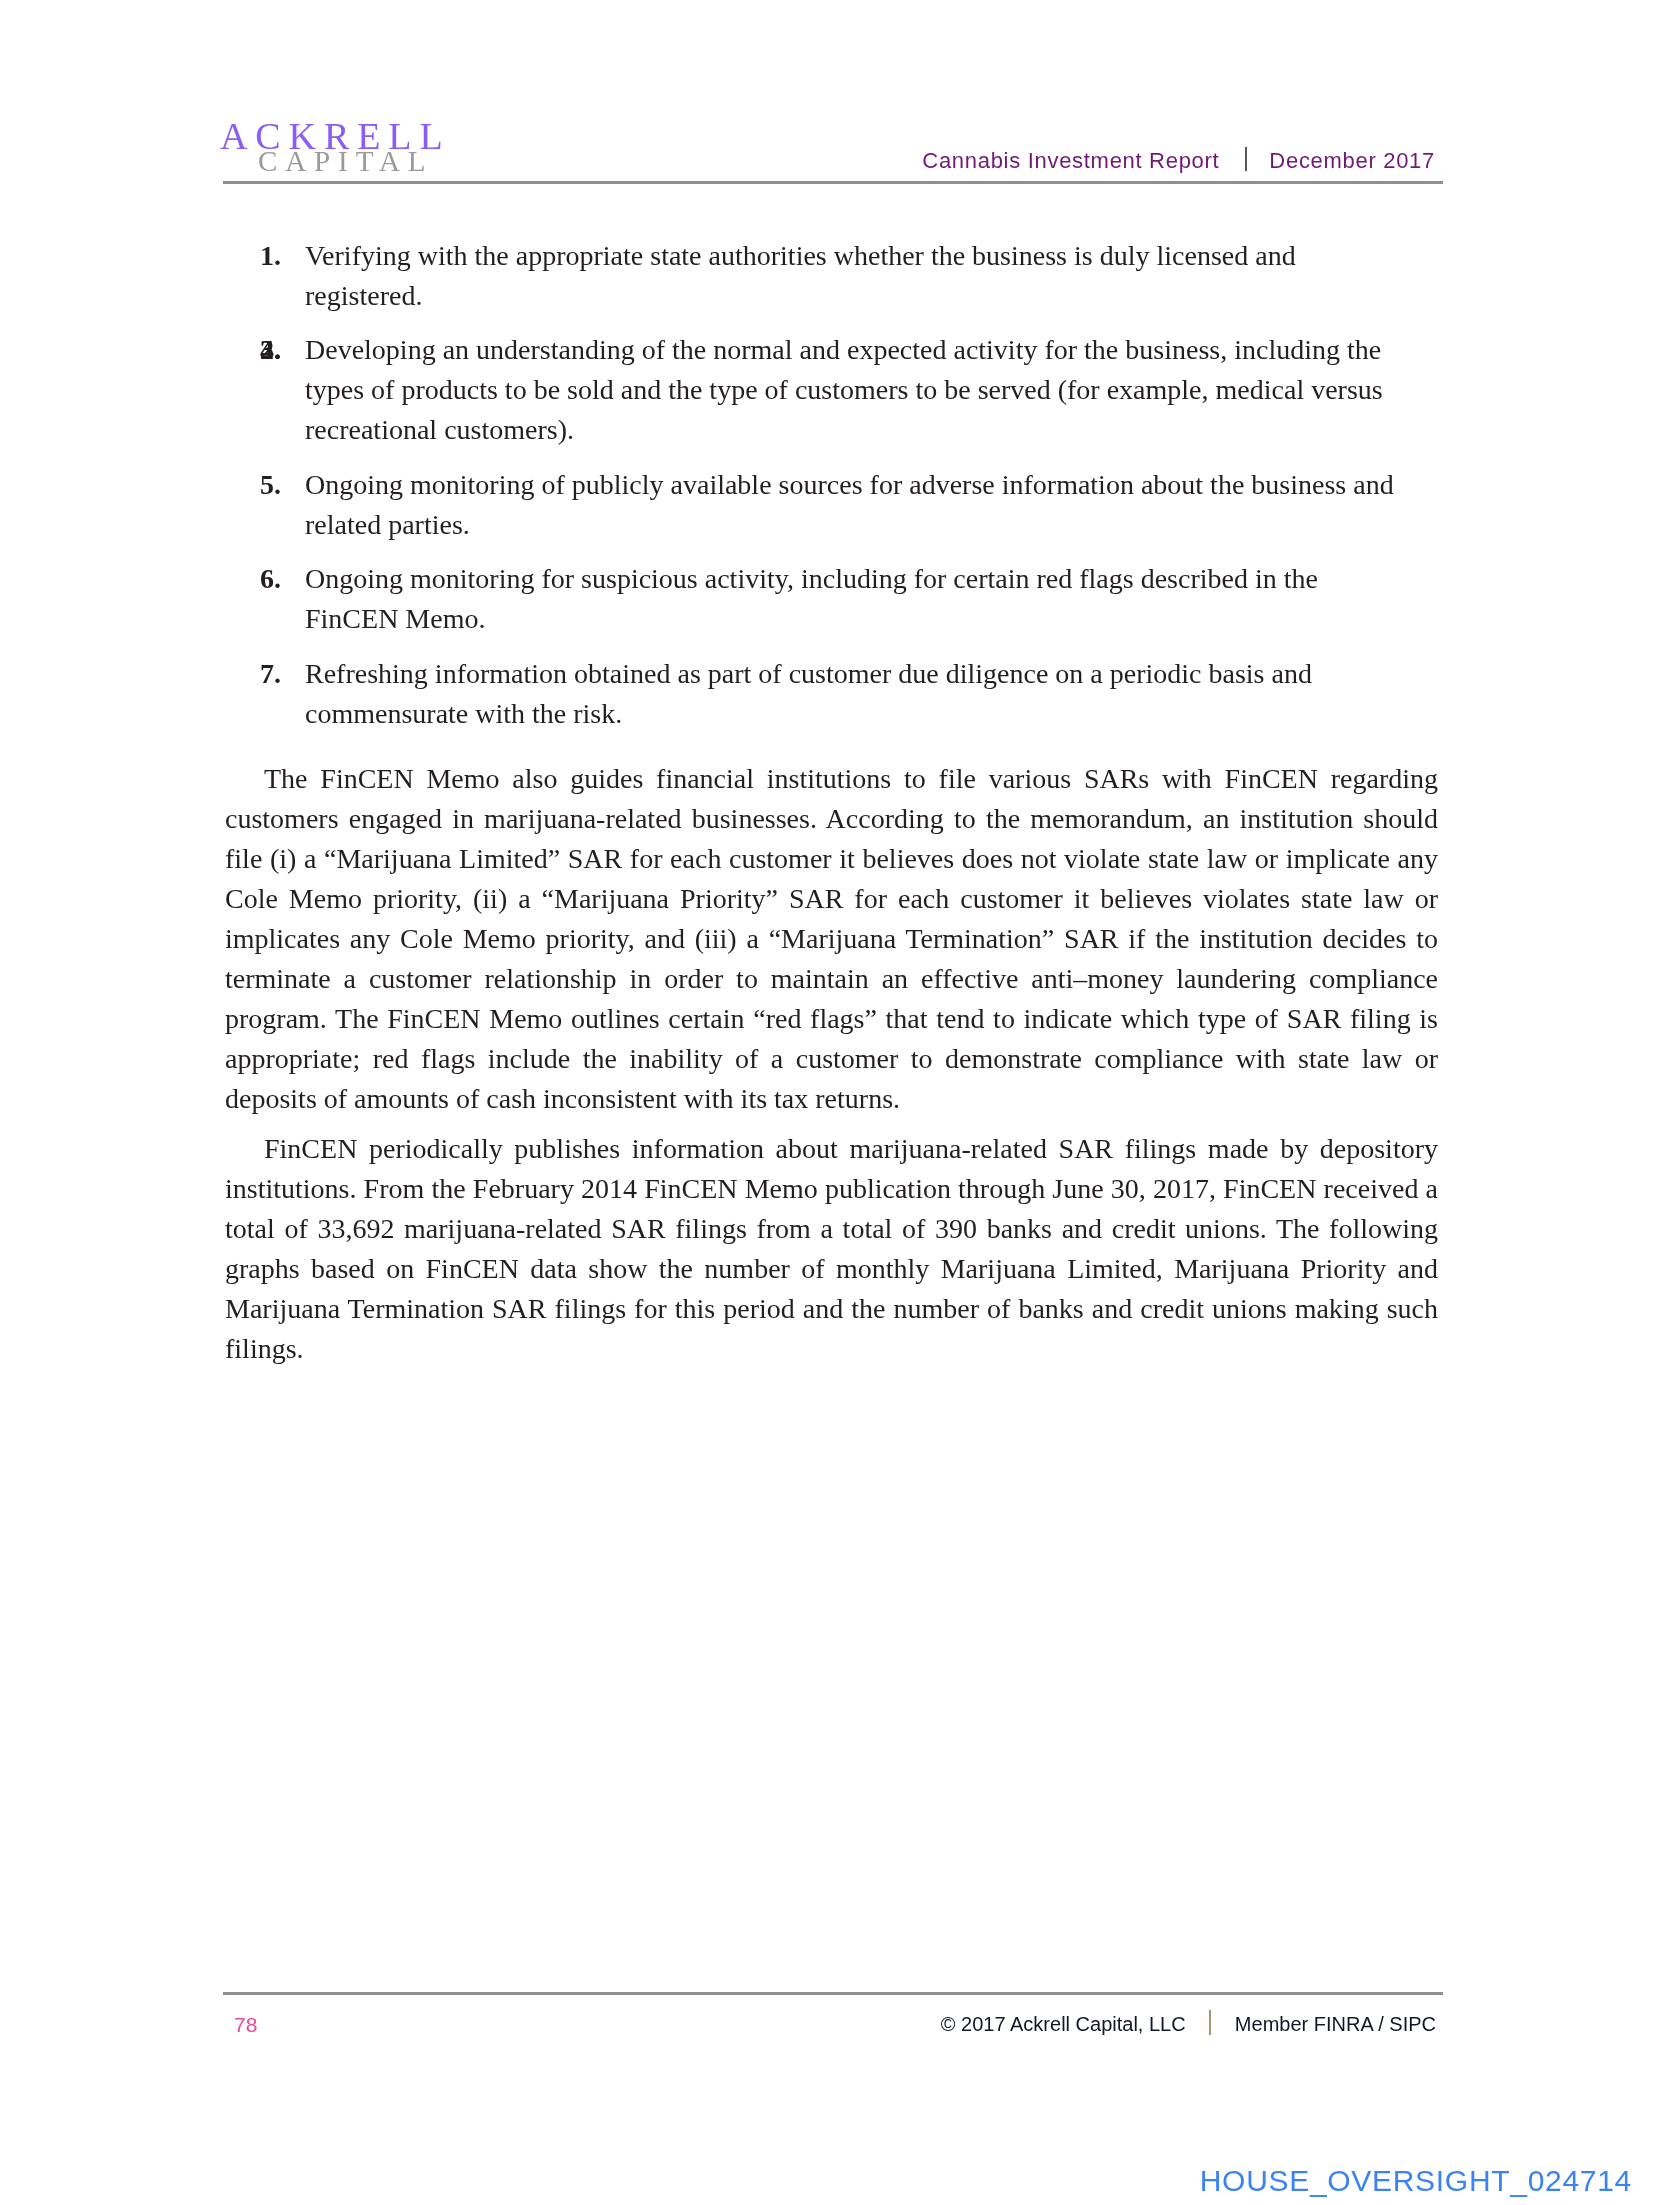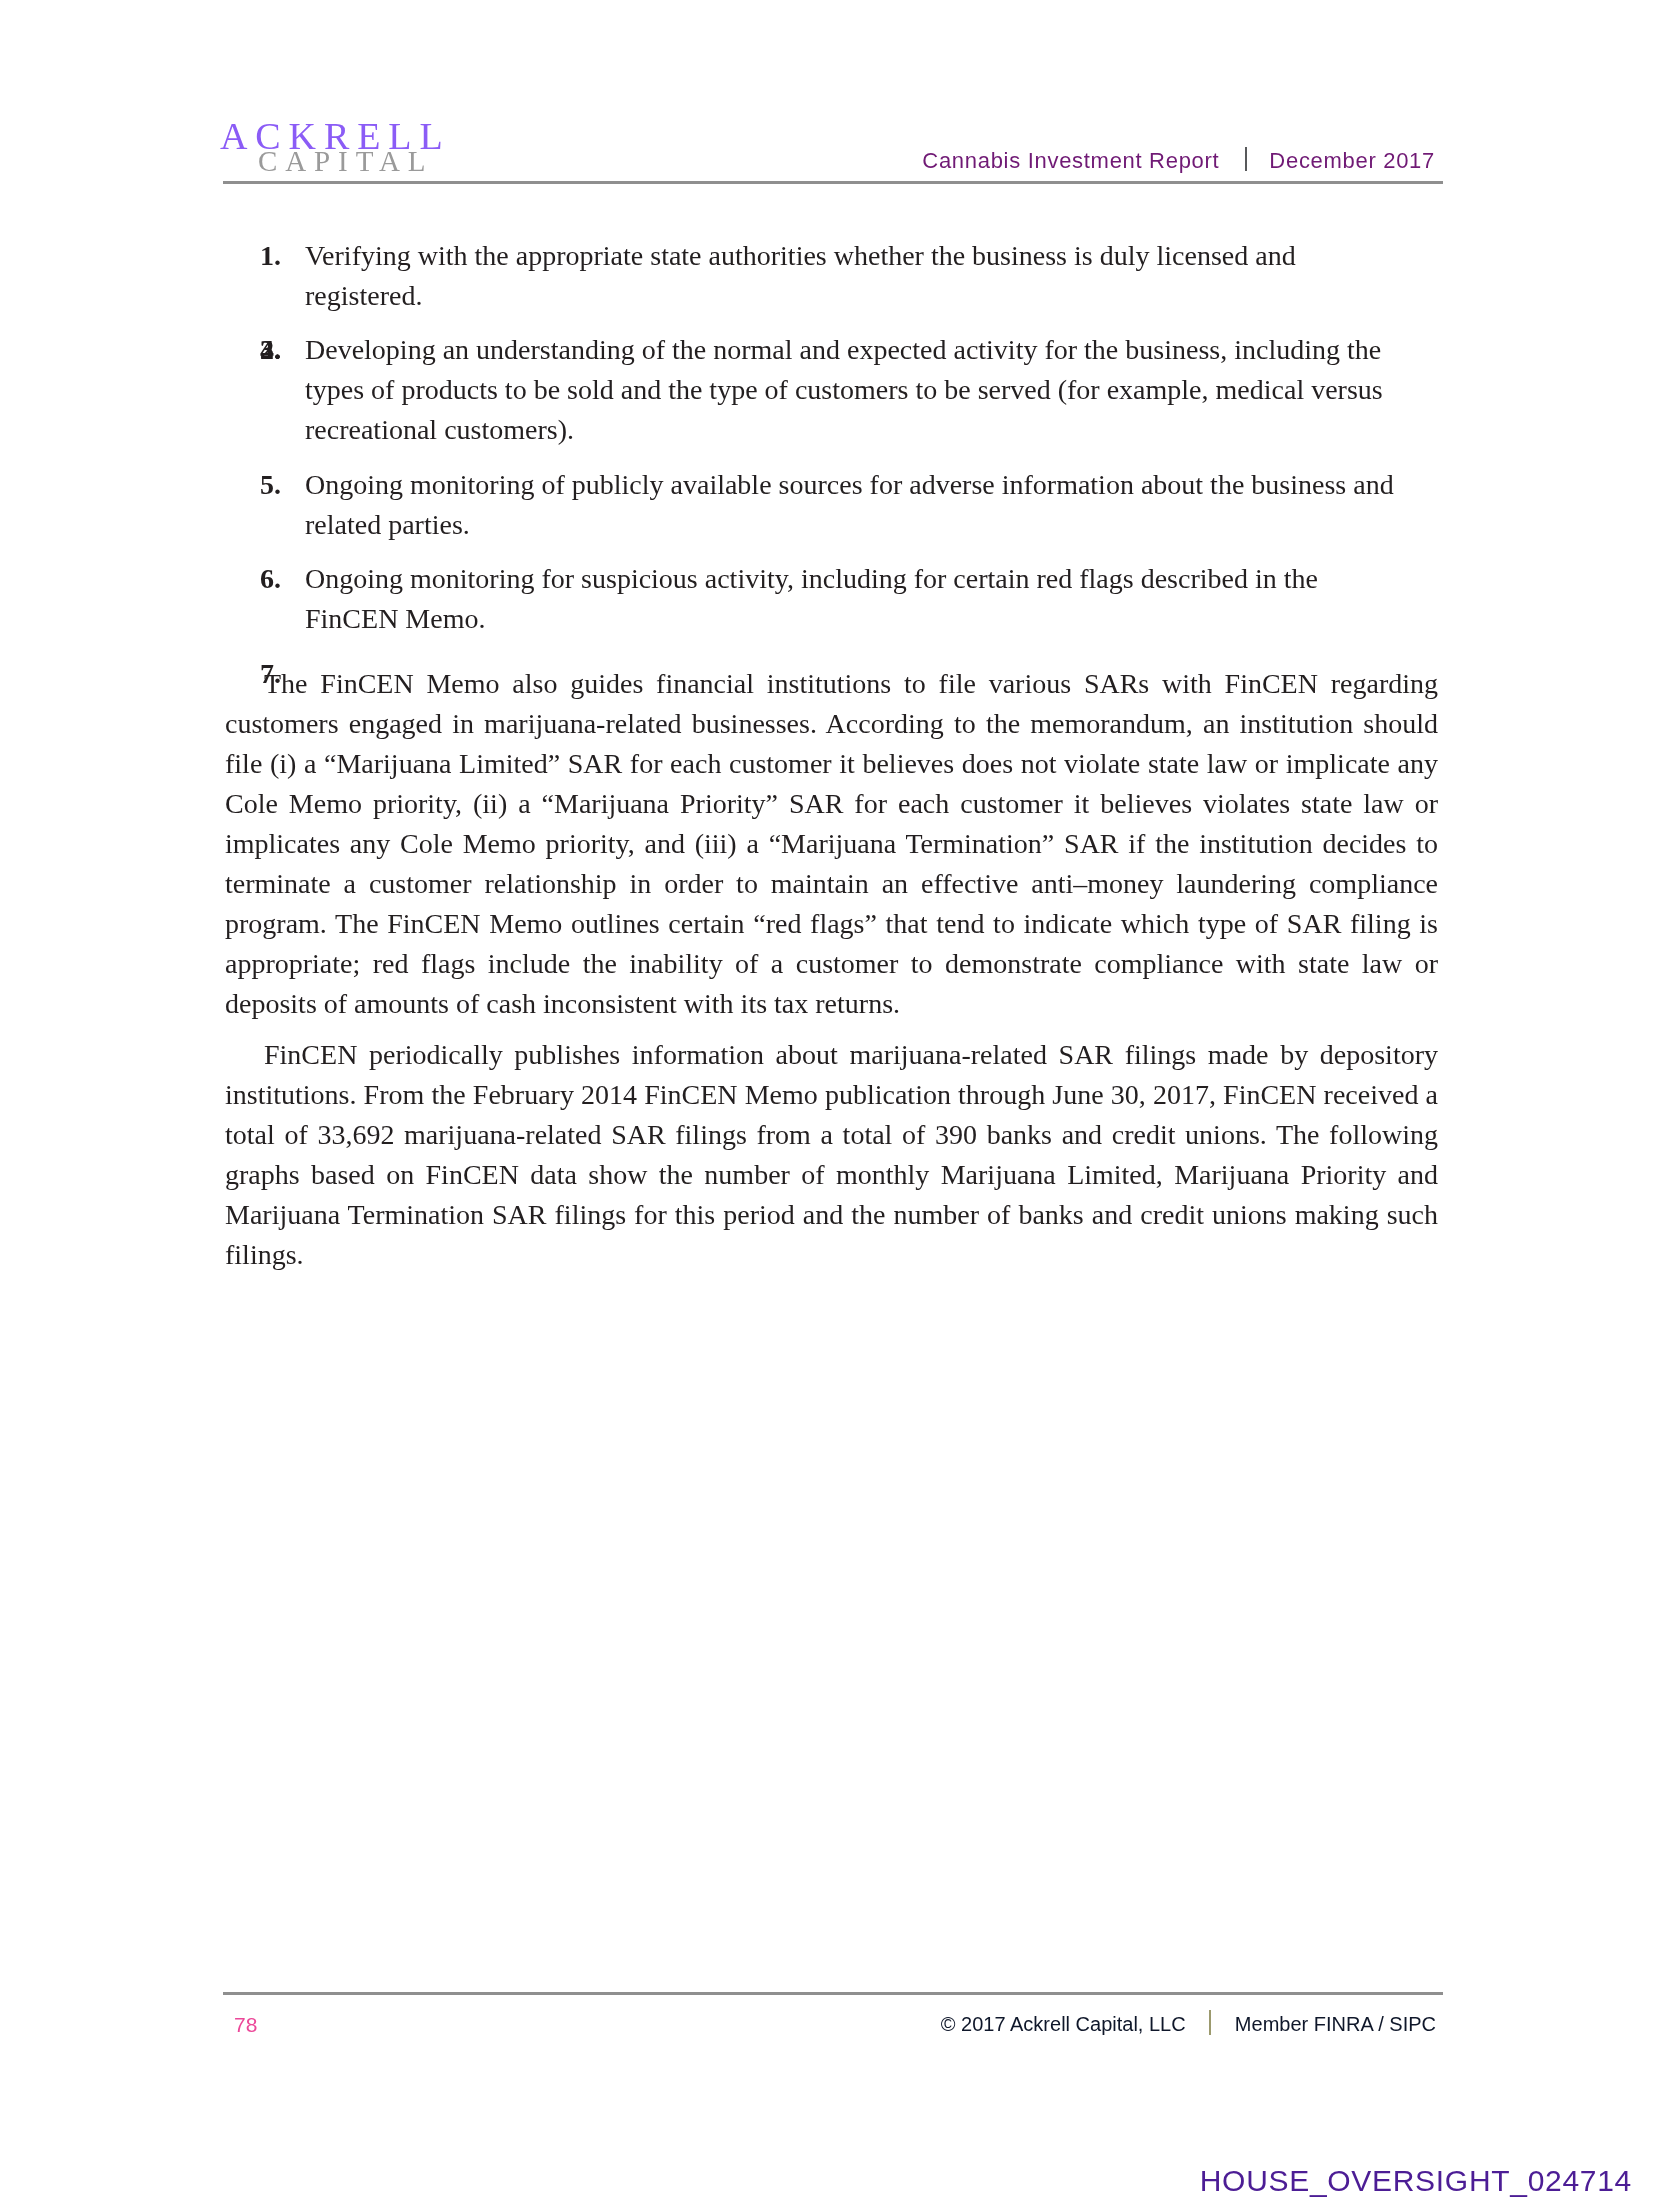--- a/index.html
+++ b/index.html
@@ -131,21 +131,21 @@
       background: #9c9a6e;
       vertical-align: -3.9px;
       margin: 0 23.6px 0 23.6px;
     }
     .bates {
       position: absolute;
       right: 37px;
       top: 2164px;
       font-family: "Liberation Sans", "DejaVu Sans", sans-serif;
       font-size: 30px;
-      color: #4c1d95;
+      color: #3b82f6;
       letter-spacing: 0.7px;
     }
   </style>
 </head>
 <body>
 
 <div class="logo">
   <span class="logo-top">ACKRELL</span>
   <span class="logo-bottom">CAPITAL</span>
 </div>
@@ -157,21 +157,21 @@
 <div class="header-rule"></div>
 
 <div class="content">
   <ol class="steps">
     <li><span class="num">1.</span><span>Verifying with the appropriate state authorities whether the business is duly licensed and registered.</span></li>
     <li><span class="num">2.</span></li>
     <li><span class="num">3.</span></li>
     <li><span class="num">4.</span><span>Developing an understanding of the normal and expected activity for the business, including the types of products to be sold and the type of customers to be served (for example, medical versus recreational customers).</span></li>
     <li><span class="num">5.</span><span>Ongoing monitoring of publicly available sources for adverse information about the business and related parties.</span></li>
     <li><span class="num">6.</span><span>Ongoing monitoring for suspicious activity, including for certain red flags described in the FinCEN Memo.</span></li>
-    <li><span class="num">7.</span></li>
+    <li><span class="num">7.</span><span>Refreshing information obtained as part of customer due diligence on a periodic basis and commensurate with the risk.</span></li>
   </ol>
 
   <p class="para first">The FinCEN Memo also guides financial institutions to file various SARs with FinCEN regarding customers engaged in marijuana-related businesses. According to the memorandum, an institution should file (i) a “Marijuana Limited” SAR for each customer it believes does not violate state law or implicate any Cole Memo priority, (ii) a “Marijuana Priority” SAR for each customer it believes violates state law or implicates any Cole Memo priority, and (iii) a “Marijuana Termination” SAR if the institution decides to terminate a customer relationship in order to maintain an effective anti–money laundering compliance program. The FinCEN Memo outlines certain “red flags” that tend to indicate which type of SAR filing is appropriate; red flags include the inability of a customer to demonstrate compliance with state law or deposits of amounts of cash inconsistent with its tax returns.</p>
   <p class="para">FinCEN periodically publishes information about marijuana-related SAR filings made by depository institutions. From the February 2014 FinCEN Memo publication through June 30, 2017, FinCEN received a total of 33,692 marijuana-related SAR filings from a total of 390 banks and credit unions. The following graphs based on FinCEN data show the number of monthly Marijuana Limited, Marijuana Priority and Marijuana Termination SAR filings for this period and the number of banks and credit unions making such filings.</p>
 </div>
 
 <div class="footer-rule"></div>
 
 <div class="page-num">78</div>
 

